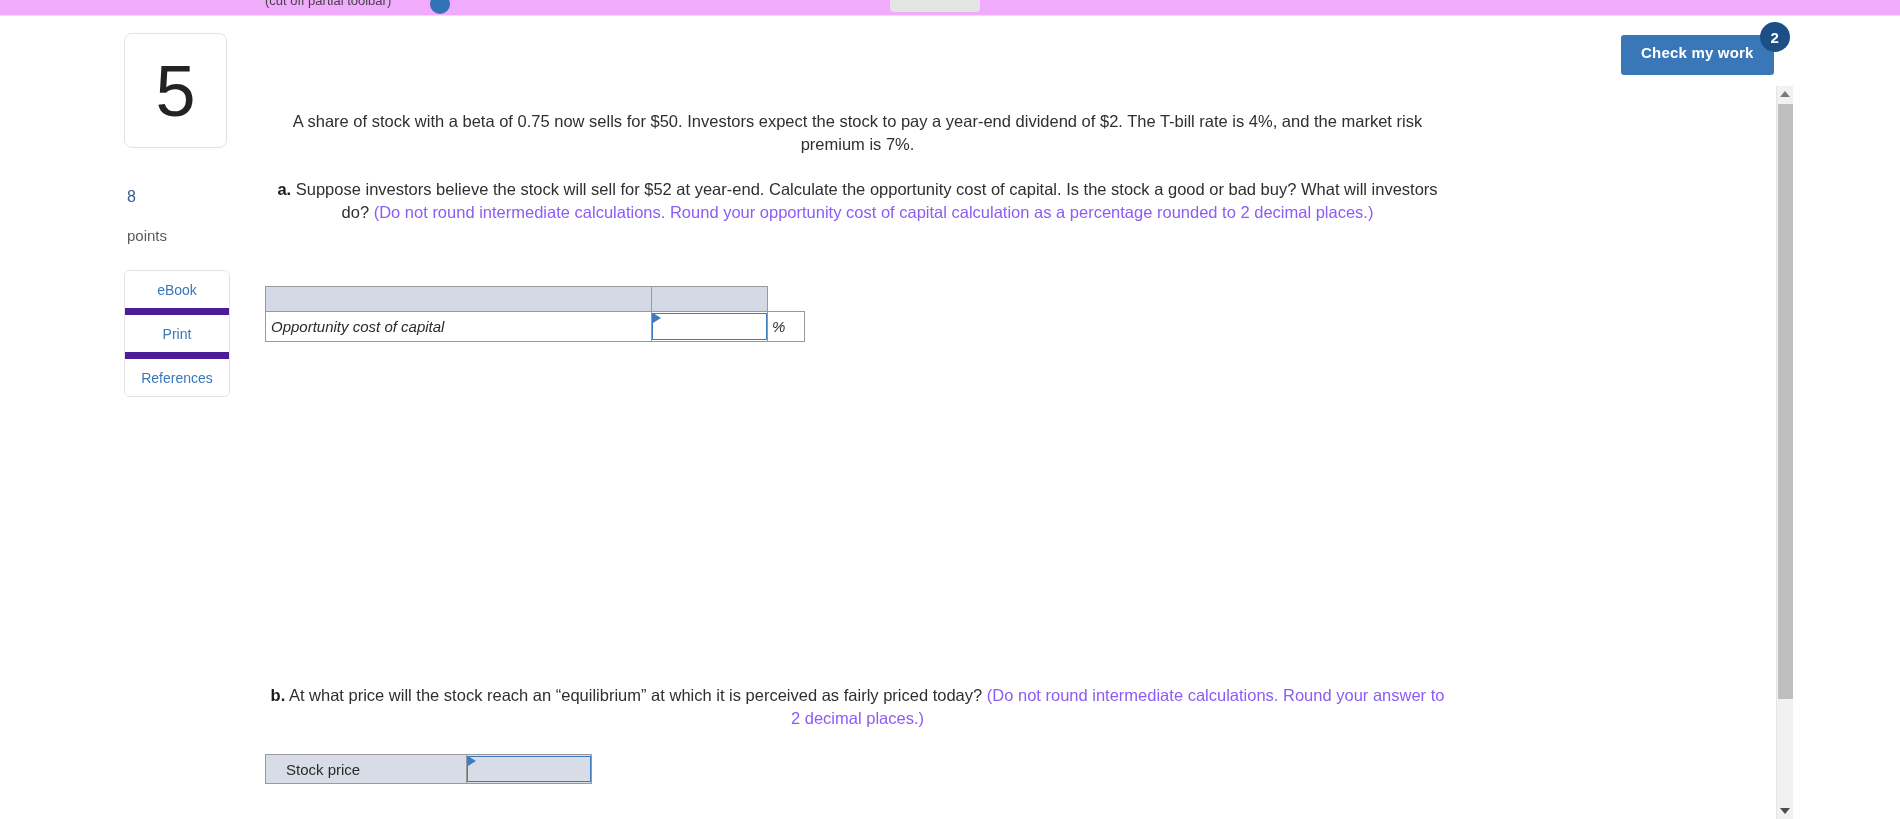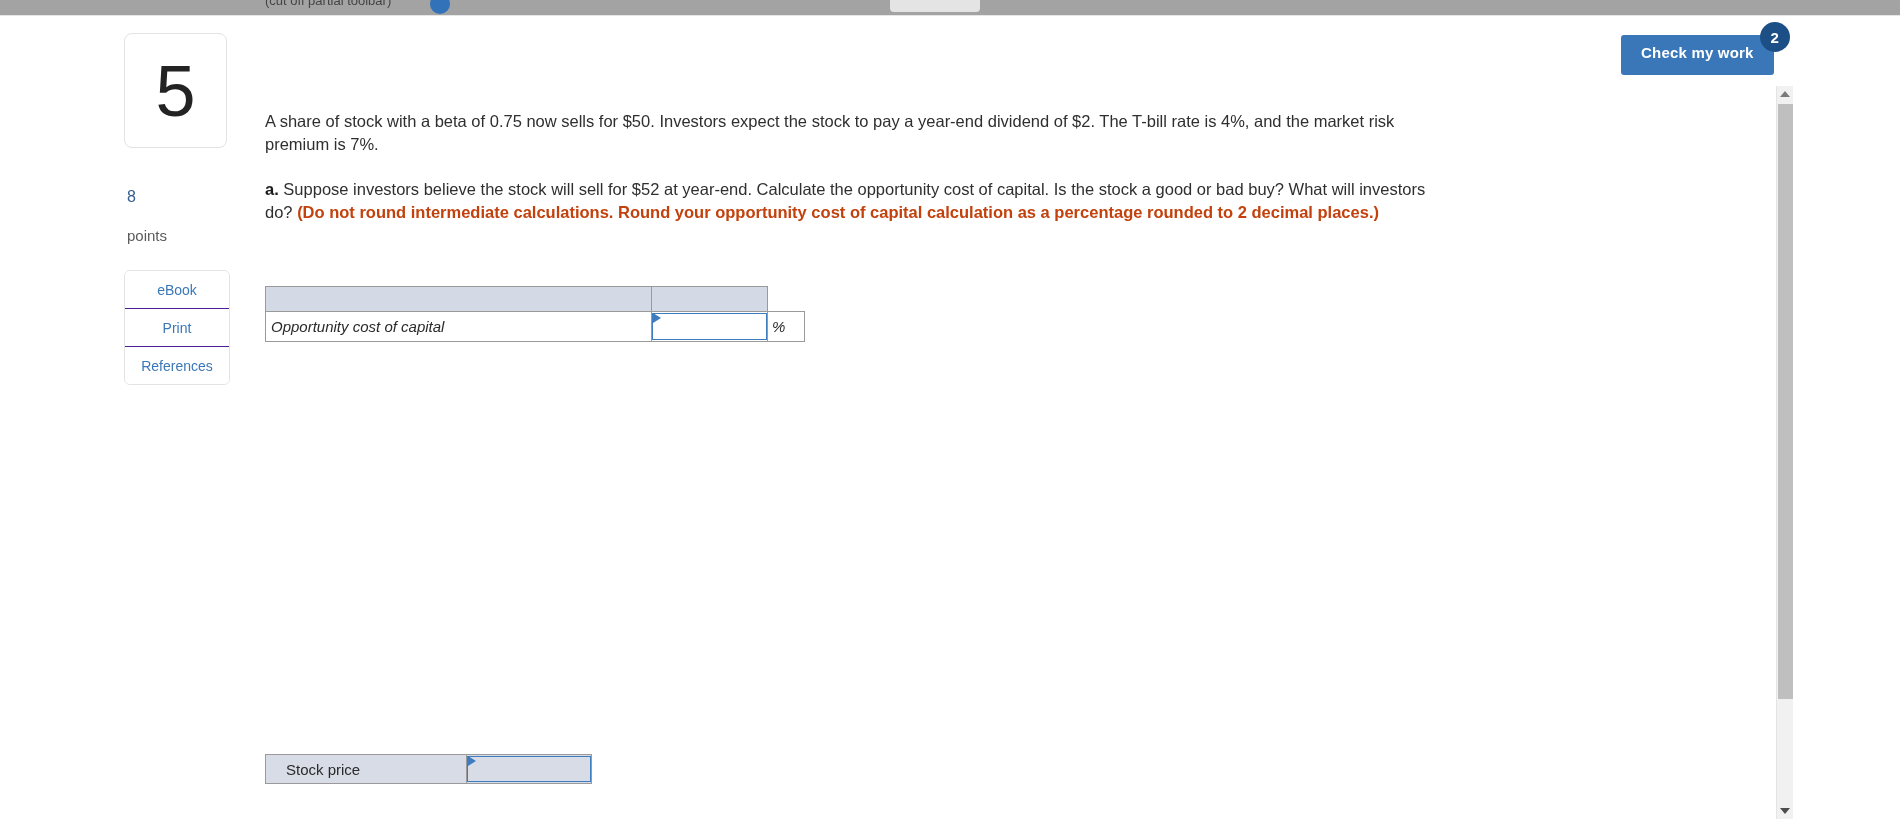--- a/index.html
+++ b/index.html
@@ -15,21 +15,21 @@
     background: #ffffff;
     overflow: hidden;
   }
 
   
   .top-bar {
     position: absolute;
     left: 0; top: 0;
     width: 1900px;
     height: 15px;
-    background: #a3a3a3;
+    background: #f0abfc;
     border-bottom: 1px solid #e6e6e6;
   }
   .top-bar-crumb {
     position: absolute;
     top: -7px;
     font-size: 13px;
     color: #444;
     white-space: nowrap;
     overflow: hidden;
     height: 15px;
@@ -142,41 +142,42 @@
     background: #ffffff;
     overflow: hidden;
   }
   .rail-item {
     height: 37px;
     display: flex;
     align-items: center;
     justify-content: center;
     font-size: 14px;
     color: #3a77b8;
-    border-bottom: 1px solid #4c1d95;
+    border-bottom: 7px solid #4c1d95;
     cursor: pointer;
     background: #ffffff;
   }
   .rail-item:last-child { border-bottom: none; }
 
   
   .qbody {
     position: absolute;
     left: 265px;
     top: 110px;
     width: 1185px;
   }
   .para {
     font-size: 16.5px;
     line-height: 1.42;
     color: #2f2f2f;
     margin: 0 0 0 0;
+    text-align: center;
   }
   .lbl { font-weight: bold; color: #1a1a1a; }
-  .red { color: #c2410c; font-weight: bold; }
+  .red { color: #8b5cf6; font-weight: normal; }
 
   
   .ans-table {
     position: absolute;
     left: 265px;
     top: 286px;
     border-collapse: collapse;
     font-size: 15px;
     color: #2a2a2a;
     background: #ffffff;
@@ -342,20 +343,25 @@
       <td class="txt" colspan="3" style="width:375px">Opportunity cost of capital</td>
       <td class="inp-cell" style="width:115px">
         <span class="flag"></span>
         <input class="inp" type="text" value="" style="">
       </td>
       <td class="txt pct-cell">%</td>
     </tr>
   </tbody>
     </table>
 
+  <div style="position:absolute;left:265px;top:684px;width:1185px">
+    <p class="para">
+      <span class="lbl">b.</span><span> At what price will the stock reach an “equilibrium” at which it is perceived as fairly priced today? </span><span class="red">(Do not round intermediate calculations. Round your answer to 2 decimal places.)</span>
+    </p>
+  </div>
 
   <table class="sp-table">
     <tbody>
         <tr>
       <td class="txt">Stock price</td>
       <td class="inp-cell" style="width:124px">
         <span class="flag"></span>
         <input class="sp-inp" type="text" value="" style="">
       </td>
     </tr>

